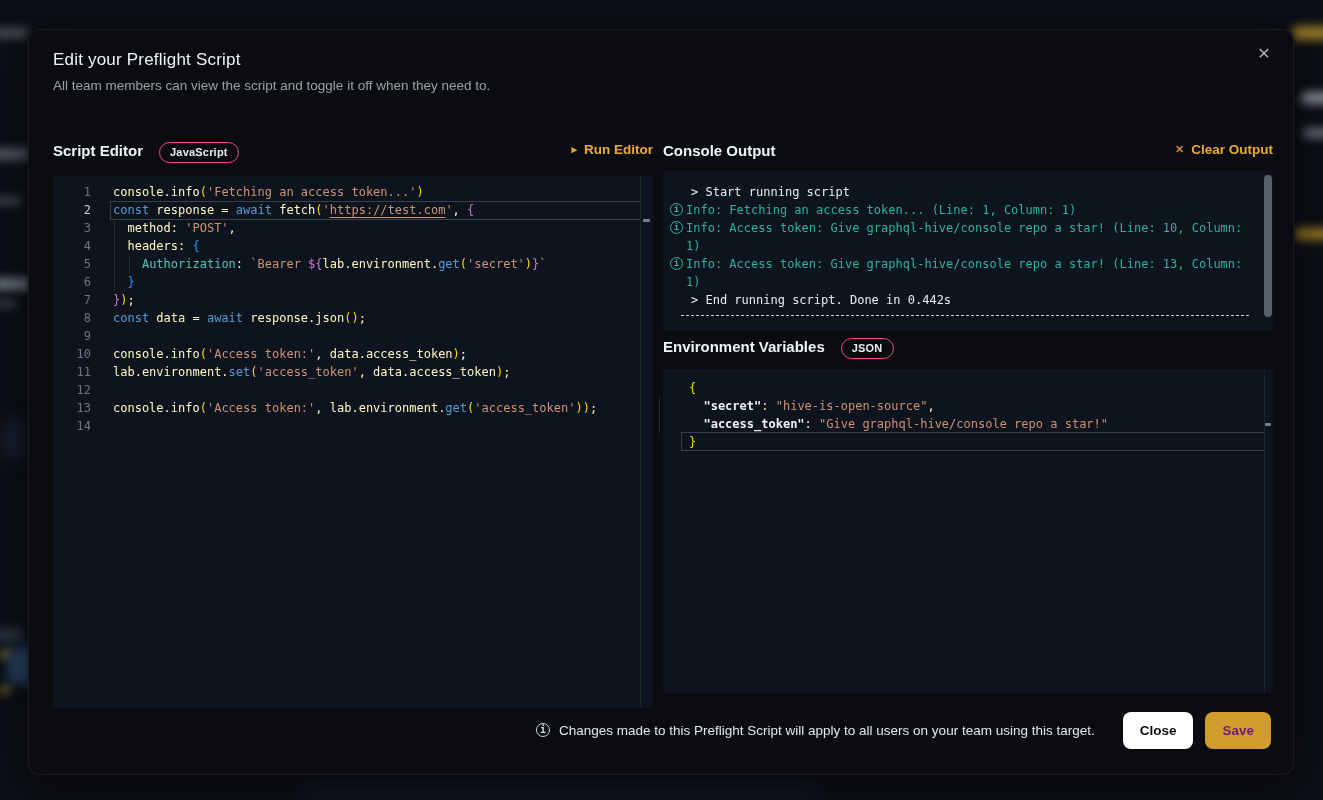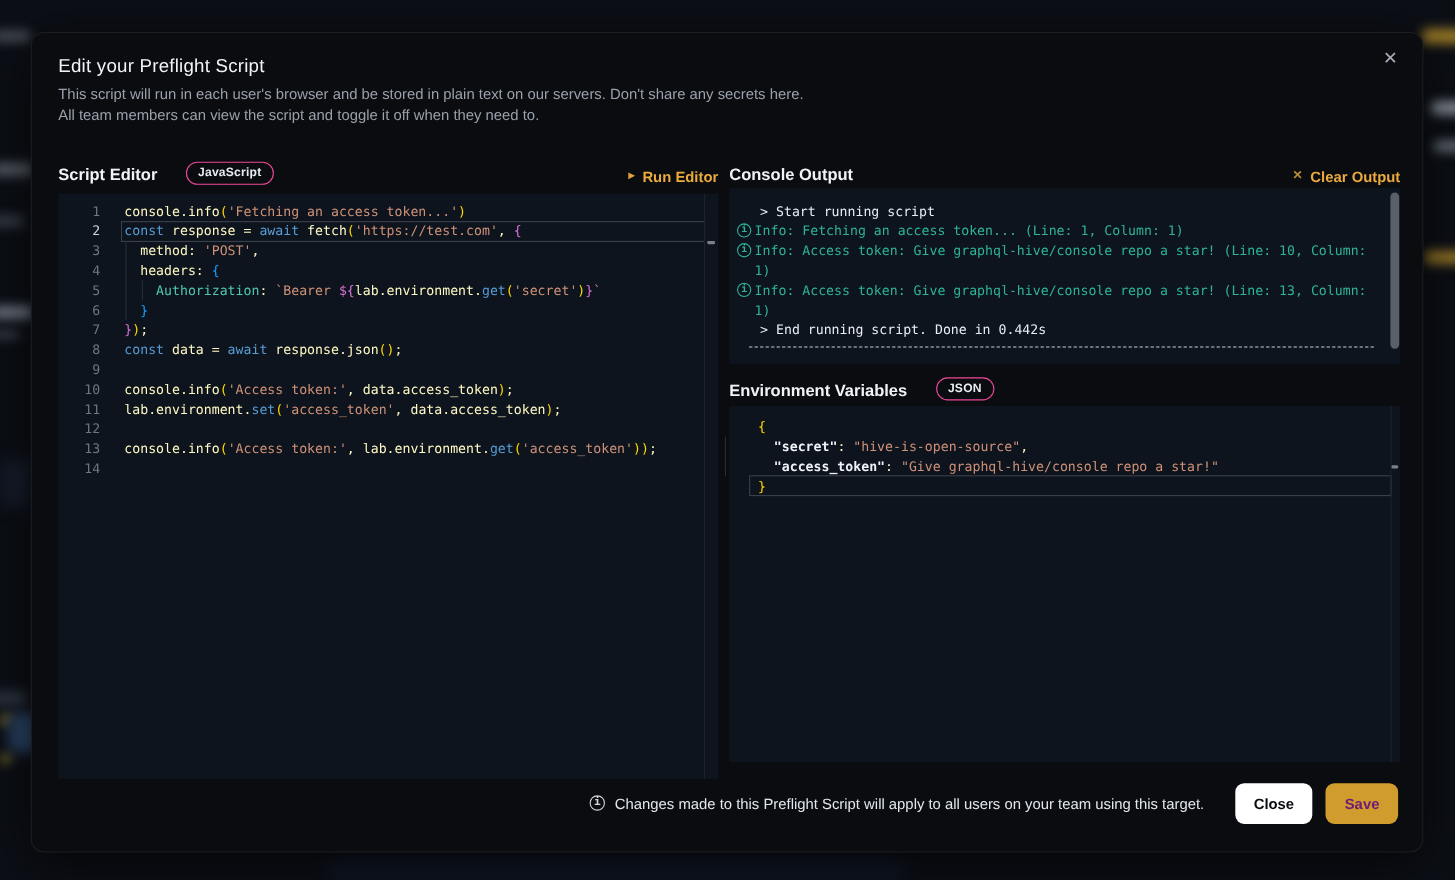--- a/index.html
+++ b/index.html
@@ -22,21 +22,21 @@
     box-shadow: 0 10px 48px rgba(0,0,0,.65);
     z-index: 10;
   }
   .close-x {
     position:absolute; top:13px; right:18px; width:22px; height:22px;
     color:#a8aeb8; font-size:16px; line-height:22px; text-align:center; cursor:pointer;
   }
   .modal-title { position:absolute; left:24px; top:20px; font-size:17px; font-weight:400; color:#f0f4f8; letter-spacing:.2px; }
   .modal-desc  { position:absolute; left:24px; top:47px; font-size:13.5px; line-height:18.5px; color:#9aa1ab; }
 
-  .sec-head { position:absolute; height:26px; display:flex; align-items:flex-end; gap:26px; }
+  .sec-head { position:absolute; height:26px; display:flex; align-items:flex-start; gap:16px; }
   .sec-title { font-size:15px; font-weight:700; color:#f0f4f8; }
   .pill {
     border:1px solid #ec4899; border-radius:999px; padding:3px 10px 4px;
     font-size:11px; font-weight:700; color:#e8edf3; letter-spacing:.2px;
   }
   .head-btn {
     margin-left:auto; display:flex; align-items:center; gap:7px;
     color: var(--accent,#ebaa3d); font-size:13.5px; font-weight:600; cursor:pointer;
   }
   .head-btn .glyph { font-size:11px; line-height:1; opacity:.95; }
@@ -60,21 +60,21 @@
   .iguide { position:absolute; width:1px; background:#262c36; }
 
   
   .tk-kw   { color: var(--keyword-blue,#569cd6); }
   .tk-str  { color: var(--string-orange,#ce9178); }
   .tk-id   { color: #fef9c3; }
   .tk-type { color: var(--type-teal,#4ec9b0); }
   .tk-b1   { color: var(--bracket-yellow,#ffd700); }
   .tk-b2   { color: var(--bracket-magenta,#da70d6); }
   .tk-b3   { color: var(--bracket-blue,#179fff); }
-  .tk-link { color: var(--string-orange,#ce9178); text-underline-offset:3px; }
+  .tk-link { color: var(--string-orange,#ce9178); text-decoration:underline; text-underline-offset:3px; }
   .tk-key  { color:#eef2f7; font-weight:700; }
 
   
   .console { left:634px; top:141px; width:610px; height:160px; padding-top:12px; overflow:hidden; }
   .console-row { display:flex; align-items:flex-start; padding-left:7px; padding-right:12px; }
   .console-row.info { color: var(--info-green,#2eb398); }
   .console-row.system { color:#e6edf3; }
   .cicon {
     width:13px; height:13px; flex:none; margin:2px 3px 0 0;
     border:1px solid currentColor; border-radius:50%;
@@ -132,21 +132,20 @@
   <div class="blob" style="right:-8px;top:128px;width:28px;height:10px;background:#6a727c;"></div>
   <div class="blob" style="right:-8px;top:228px;width:36px;height:12px;background:#9a7a28;"></div>
   <div class="blob" style="left:300px;top:782px;width:520px;height:18px;background:#121928;filter:blur(8px);"></div>
 </div>
 
 <div class="modal">
 
   <div class="close-x">✕</div>
   <div class="modal-title">Edit your Preflight Script</div>
   <div class="modal-desc">
-    <div>This script will run in each user's browser and be stored in plain text on our servers. Don't share any secrets here.</div>
     <div>All team members can view the script and toggle it off when they need to.</div>
   </div>
 
   <div class="sec-head" style="left:24px; top:112px; width:600px;">
     <span class="sec-title">Script Editor</span>
     <span class="pill">JavaScript</span>
     <span class="head-btn">
       <span class="glyph">▸</span>
       <span>Run Editor</span>
     </span>

